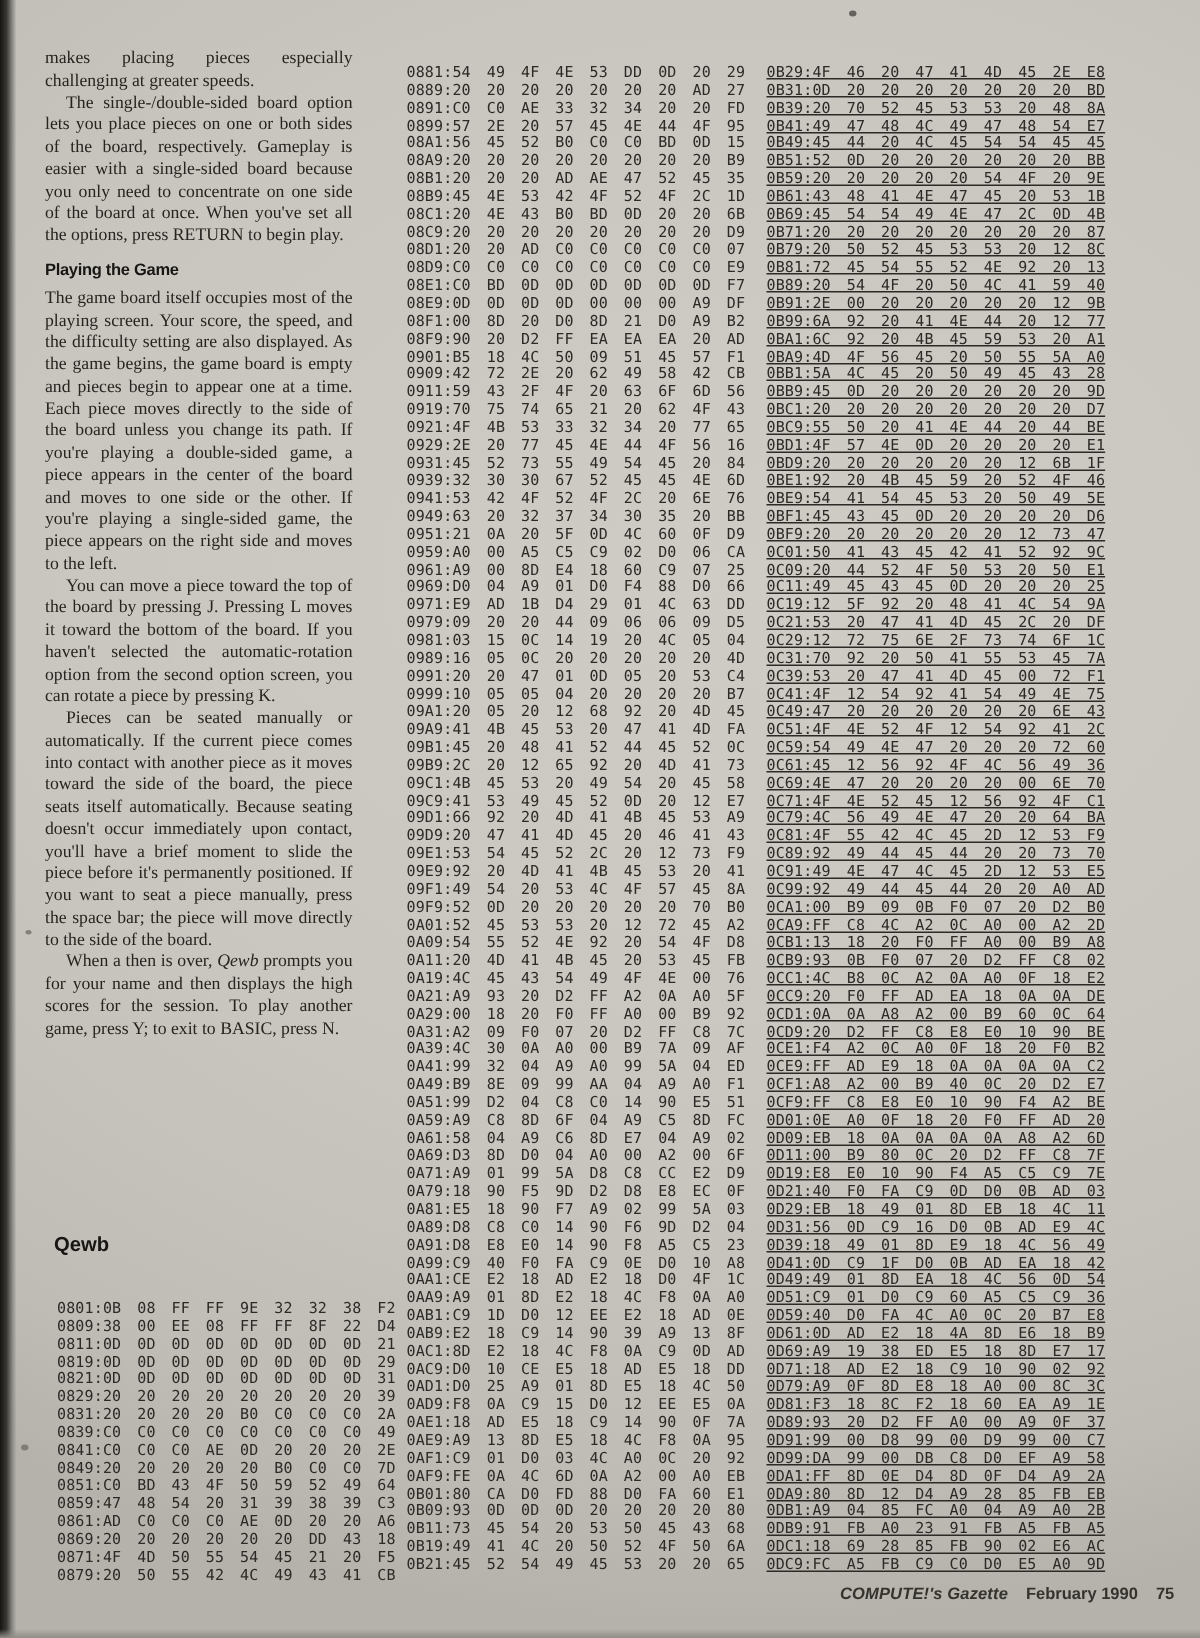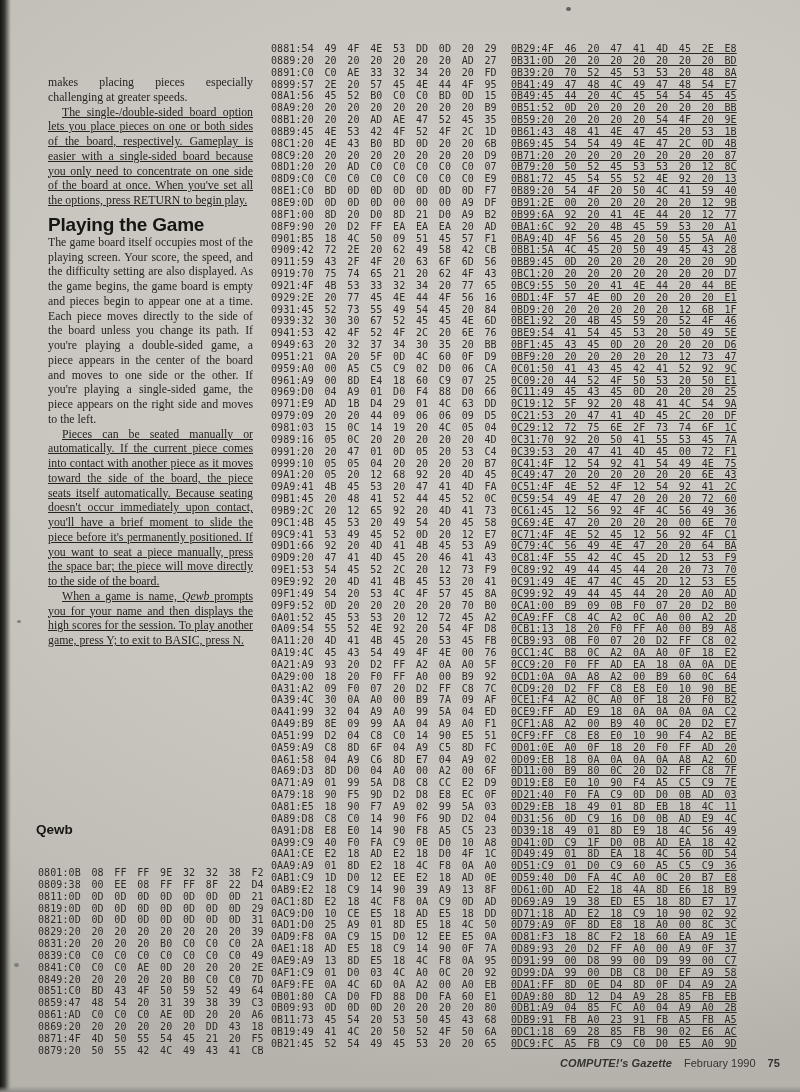--- a/index.html
+++ b/index.html
@@ -22,30 +22,29 @@
     position:absolute; left:0; bottom:0; width:800px; height:6px;
     background:linear-gradient(to top, #908e88 0%, rgba(160,158,152,0) 100%);
   }
   .speck { position:absolute; background:#4a4844; border-radius:50%; }
   .speck.s1 { left:566px; top:7px; width:5px; height:4px; opacity:.8; }
   .speck.s2 { left:17px; top:620px; width:4px; height:3px; opacity:.55; }
   .speck.s3 { left:14px; top:963px; width:5px; height:4px; opacity:.5; }
 
   
   .article {
-    position:absolute; left:48px; top:31px; width:205px;
+    position:absolute; left:30px; top:31px; width:205px;
     color:#26241f; font-size:11.8px; line-height:14.75px;
     text-align:justify;
-    margin-top:44px;
   }
   .article p { margin:0; }
-  .article p.indent { text-indent:14px;text-decoration:underline; }
+  .article p.indent { text-indent:14px; }
   .sec-head {
     font-family:"Liberation Sans", sans-serif;
-    font-weight:bold; font-size:19px; color:#171613;
+    font-weight:bold; font-size:11px; color:#171613;
     letter-spacing:-0.2px; margin:9px 0 3px 0; line-height:15px;
   }
   .italic { font-style:italic; }
 
   #qewb-head {
     position:absolute; left:36px; top:822px;
     font-family:"Liberation Sans", sans-serif;
     font-weight:bold; font-size:13.5px; color:#171613;
   }
 
@@ -61,41 +60,42 @@
   #listing-mid   { left:271px; top:33px; }
   #listing-right { left:511px; top:33px;text-decoration:underline; }
 
   
   .footer {
     position:absolute; left:560px; top:1057px;
     font-family:"Liberation Sans", sans-serif;
     font-size:11px; color:#35332e; display:flex; gap:12px; align-items:flex-start;
   }
   .footer .mag { font-style:italic; font-weight:bold; letter-spacing:0.1px; }
-  .footer .issue { font-weight:normal; }
+  .footer .issue { font-weight:bold; }
   .footer .pagenum { font-weight:bold; }
 </style>
 </head>
 <body>
 
 <div id="page">
 
   <div class="edge-left"></div>
   <div class="edge-bottom"></div>
   <div class="speck s1"></div>
   <div class="speck s2"></div>
   <div class="speck s3"></div>
 
   <div class="article">
     <p>makes placing pieces especially challenging at greater speeds.</p>
     <p class="indent">The single-/double-sided board option lets you place pieces on one or both sides of the board, respectively. Gameplay is easier with a single-sided board because you only need to concentrate on one side of the board at once. When you've set all the options, press RETURN to begin play.</p>
     <div class="sec-head">Playing the Game</div>
     <p>The game board itself occupies most of the playing screen. Your score, the speed, and the difficulty setting are also displayed. As the game begins, the game board is empty and pieces begin to appear one at a time. Each piece moves directly to the side of the board unless you change its path. If you're playing a double-sided game, a piece appears in the center of the board and moves to one side or the other. If you're playing a single-sided game, the piece appears on the right side and moves to the left.</p>
+    <p class="indent">You can move a piece toward the top of the board by pressing J. Pressing L moves it toward the bottom of the board. If you haven't selected the automatic-rotation option from the second option screen, you can rotate a piece by pressing K.</p>
     <p class="indent">Pieces can be seated manually or automatically. If the current piece comes into contact with another piece as it moves toward the side of the board, the piece seats itself automatically. Because seating doesn't occur immediately upon contact, you'll have a brief moment to slide the piece before it's permanently positioned. If you want to seat a piece manually, press the space bar; the piece will move directly to the side of the board.</p>
-    <p class="indent"><span>When a game is name, </span><span class="italic">Qewb</span><span> prompts you for your name and then displays the high scores for the session. To play another game, press Y; to exit to BASIC, press N.</span></p>
+    <p class="indent"><span>When a then is over, </span><span class="italic">Qewb</span><span> prompts you for your name and then displays the high scores for the session. To play another game, press Y; to exit to BASIC, press N.</span></p>
   </div>
 
   <div id="qewb-head">Qewb</div>
 
   <pre class="listing" id="listing-left">0801:0B 08 FF FF 9E 32 32 38 F2
 0809:38 00 EE 08 FF FF 8F 22 D4
 0811:0D 0D 0D 0D 0D 0D 0D 0D 21
 0819:0D 0D 0D 0D 0D 0D 0D 0D 29
 0821:0D 0D 0D 0D 0D 0D 0D 0D 31
 0829:20 20 20 20 20 20 20 20 39

